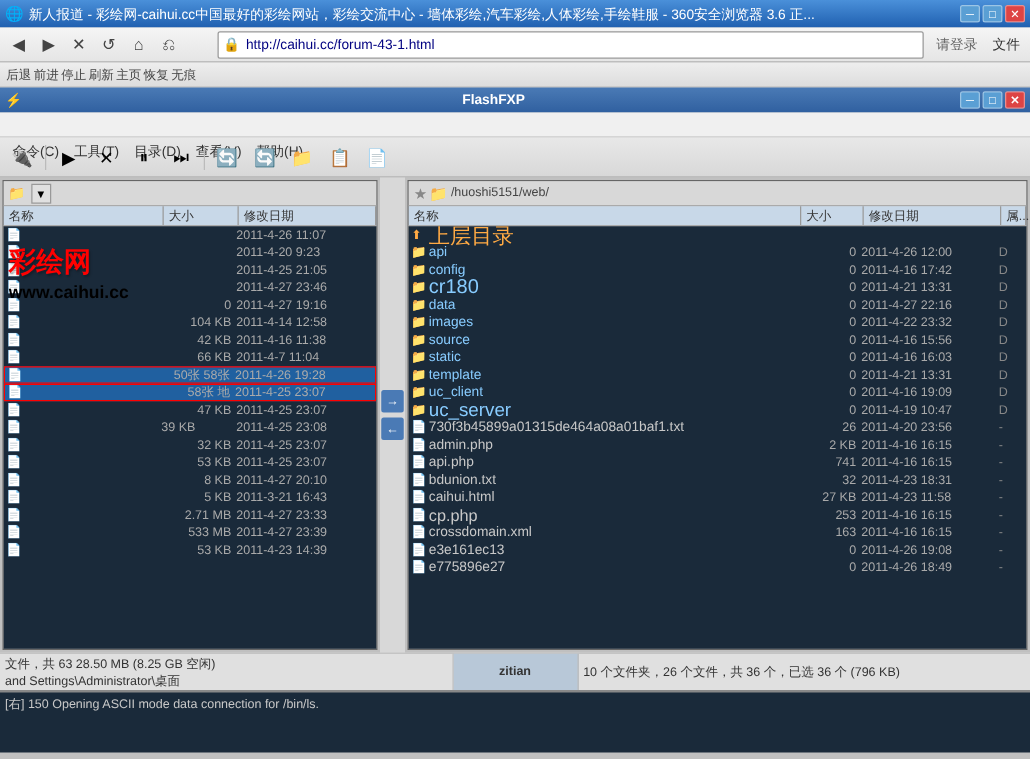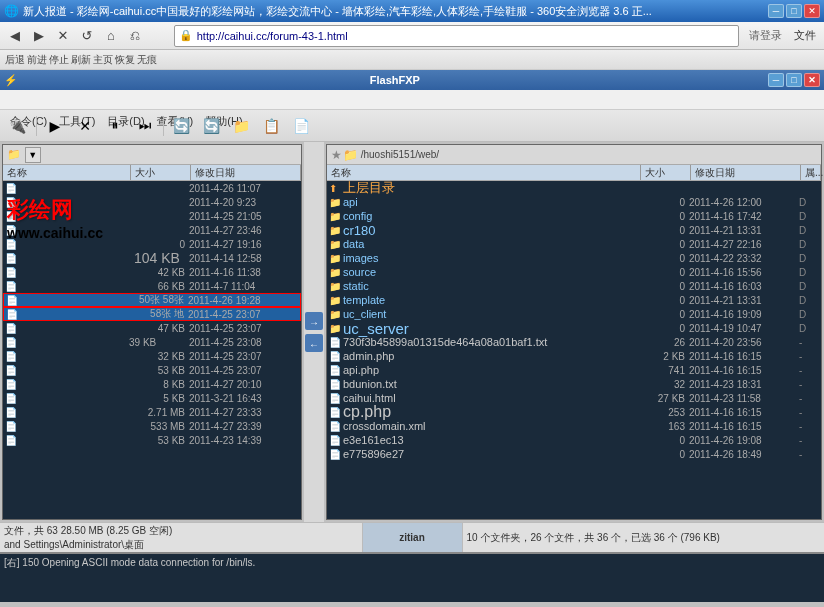--- a/index.html
+++ b/index.html
@@ -383,21 +383,21 @@
   </div>
             <div style="display: flex; align-items: center; height: 14px; padding: 0px 2px; cursor: pointer; color: rgb(200, 200, 200);">
     <span style="width:14px; font-size:10px; flex-shrink:0;">📄</span>
     <span style="flex:1; overflow:hidden; white-space:nowrap; text-overflow:ellipsis; font-size:11px;"></span>
     <span style="width:60px; text-align:right; padding-right:4px; font-size:10px; color:#aaa;">0</span>
     <span style="width:110px; font-size:10px; color:#aaa;">2011-4-27 19:16</span>
   </div>
             <div style="display: flex; align-items: center; height: 14px; padding: 0px 2px; cursor: pointer; color: rgb(200, 200, 200);">
     <span style="width:14px; font-size:10px; flex-shrink:0;">📄</span>
     <span style="flex:1; overflow:hidden; white-space:nowrap; text-overflow:ellipsis; font-size:11px;"></span>
-    <span style="width:60px; text-align:center; padding-right:4px; font-size:14px; color:#aaa;">104 KB</span>
+    <span style="width:60px; text-align:right; padding-right:4px; font-size:10px; color:#aaa;">104 KB</span>
     <span style="width:110px; font-size:10px; color:#aaa;">2011-4-14 12:58</span>
   </div>
             <div style="display: flex; align-items: center; height: 14px; padding: 0px 2px; cursor: pointer; color: rgb(200, 200, 200);">
     <span style="width:14px; font-size:10px; flex-shrink:0;">📄</span>
     <span style="flex:1; overflow:hidden; white-space:nowrap; text-overflow:ellipsis; font-size:11px;"></span>
     <span style="width:60px; text-align:right; padding-right:4px; font-size:10px; color:#aaa;">42 KB</span>
     <span style="width:110px; font-size:10px; color:#aaa;">2011-4-16 11:38</span>
   </div>
             <div style="display: flex; align-items: center; height: 14px; padding: 0px 2px; cursor: pointer; color: rgb(200, 200, 200);">
     <span style="width:14px; font-size:10px; flex-shrink:0;">📄</span>
@@ -497,42 +497,42 @@
         <div class="col-header right-col-name">名称</div>
         <div class="col-header right-col-size">大小</div>
         <div class="col-header right-col-date">修改日期</div>
         <div class="col-header right-col-attr">属...</div>
       </div>
 
       <div style="flex:1; background:#1a2a3a; overflow:auto;">
         <div id="right-files-container">
             <div style="display: flex; align-items: center; height: 14px; padding: 0px 2px; cursor: pointer; color: rgb(255, 170, 68);">
     <span style="width:14px; font-size:10px; flex-shrink:0;">⬆</span>
-    <span style="flex:1; overflow:hidden; white-space:nowrap; text-overflow:ellipsis; font-size:13px;">上层目录</span>
+    <span style="flex:1; overflow:hidden; white-space:nowrap; text-overflow:ellipsis; font-size:17px;">上层目录</span>
     <span style="width:50px; text-align:right; padding-right:4px; font-size:10px; color:#aaa;"></span>
     <span style="width:110px; font-size:10px; color:#aaa;"></span>
     <span style="width:20px; font-size:10px; color:#888;"></span>
   </div>
             <div style="display: flex; align-items: center; height: 14px; padding: 0px 2px; cursor: pointer; color: rgb(136, 204, 255);">
     <span style="width:14px; font-size:10px; flex-shrink:0;">📁</span>
     <span style="flex:1; overflow:hidden; white-space:nowrap; text-overflow:ellipsis; font-size:11px;">api</span>
     <span style="width:50px; text-align:right; padding-right:4px; font-size:10px; color:#aaa;">0</span>
     <span style="width:110px; font-size:10px; color:#aaa;">2011-4-26 12:00</span>
     <span style="width:20px; font-size:10px; color:#888;">D</span>
   </div>
             <div style="display: flex; align-items: center; height: 14px; padding: 0px 2px; cursor: pointer; color: rgb(136, 204, 255);">
     <span style="width:14px; font-size:10px; flex-shrink:0;">📁</span>
     <span style="flex:1; overflow:hidden; white-space:nowrap; text-overflow:ellipsis; font-size:11px;">config</span>
     <span style="width:50px; text-align:right; padding-right:4px; font-size:10px; color:#aaa;">0</span>
     <span style="width:110px; font-size:10px; color:#aaa;">2011-4-16 17:42</span>
     <span style="width:20px; font-size:10px; color:#888;">D</span>
   </div>
             <div style="display: flex; align-items: center; height: 14px; padding: 0px 2px; cursor: pointer; color: rgb(136, 204, 255);">
     <span style="width:14px; font-size:10px; flex-shrink:0;">📁</span>
-    <span style="flex:1; overflow:hidden; white-space:nowrap; text-overflow:ellipsis; font-size:13px;">cr180</span>
+    <span style="flex:1; overflow:hidden; white-space:nowrap; text-overflow:ellipsis; font-size:16px;">cr180</span>
     <span style="width:50px; text-align:right; padding-right:4px; font-size:10px; color:#aaa;">0</span>
     <span style="width:110px; font-size:10px; color:#aaa;">2011-4-21 13:31</span>
     <span style="width:20px; font-size:10px; color:#888;">D</span>
   </div>
             <div style="display: flex; align-items: center; height: 14px; padding: 0px 2px; cursor: pointer; color: rgb(136, 204, 255);">
     <span style="width:14px; font-size:10px; flex-shrink:0;">📁</span>
     <span style="flex:1; overflow:hidden; white-space:nowrap; text-overflow:ellipsis; font-size:11px;">data</span>
     <span style="width:50px; text-align:right; padding-right:4px; font-size:10px; color:#aaa;">0</span>
     <span style="width:110px; font-size:10px; color:#aaa;">2011-4-27 22:16</span>
     <span style="width:20px; font-size:10px; color:#888;">D</span>
@@ -609,21 +609,21 @@
   </div>
             <div style="display: flex; align-items: center; height: 14px; padding: 0px 2px; cursor: pointer; color: rgb(200, 200, 200);">
     <span style="width:14px; font-size:10px; flex-shrink:0;">📄</span>
     <span style="flex:1; overflow:hidden; white-space:nowrap; text-overflow:ellipsis; font-size:11px;">caihui.html</span>
     <span style="width:50px; text-align:right; padding-right:4px; font-size:10px; color:#aaa;">27 KB</span>
     <span style="width:110px; font-size:10px; color:#aaa;">2011-4-23 11:58</span>
     <span style="width:20px; font-size:10px; color:#888;">-</span>
   </div>
             <div style="display: flex; align-items: center; height: 14px; padding: 0px 2px; cursor: pointer; color: rgb(200, 200, 200);">
     <span style="width:14px; font-size:10px; flex-shrink:0;">📄</span>
-    <span style="flex:1; overflow:hidden; white-space:nowrap; text-overflow:ellipsis; font-size:16px;">cp.php</span>
+    <span style="flex:1; overflow:hidden; white-space:nowrap; text-overflow:ellipsis; font-size:13px;">cp.php</span>
     <span style="width:50px; text-align:right; padding-right:4px; font-size:10px; color:#aaa;">253</span>
     <span style="width:110px; font-size:10px; color:#aaa;">2011-4-16 16:15</span>
     <span style="width:20px; font-size:10px; color:#888;">-</span>
   </div>
             <div style="display: flex; align-items: center; height: 14px; padding: 0px 2px; cursor: pointer; color: rgb(200, 200, 200);">
     <span style="width:14px; font-size:10px; flex-shrink:0;">📄</span>
     <span style="flex:1; overflow:hidden; white-space:nowrap; text-overflow:ellipsis; font-size:11px;">crossdomain.xml</span>
     <span style="width:50px; text-align:right; padding-right:4px; font-size:10px; color:#aaa;">163</span>
     <span style="width:110px; font-size:10px; color:#aaa;">2011-4-16 16:15</span>
     <span style="width:20px; font-size:10px; color:#888;">-</span>

